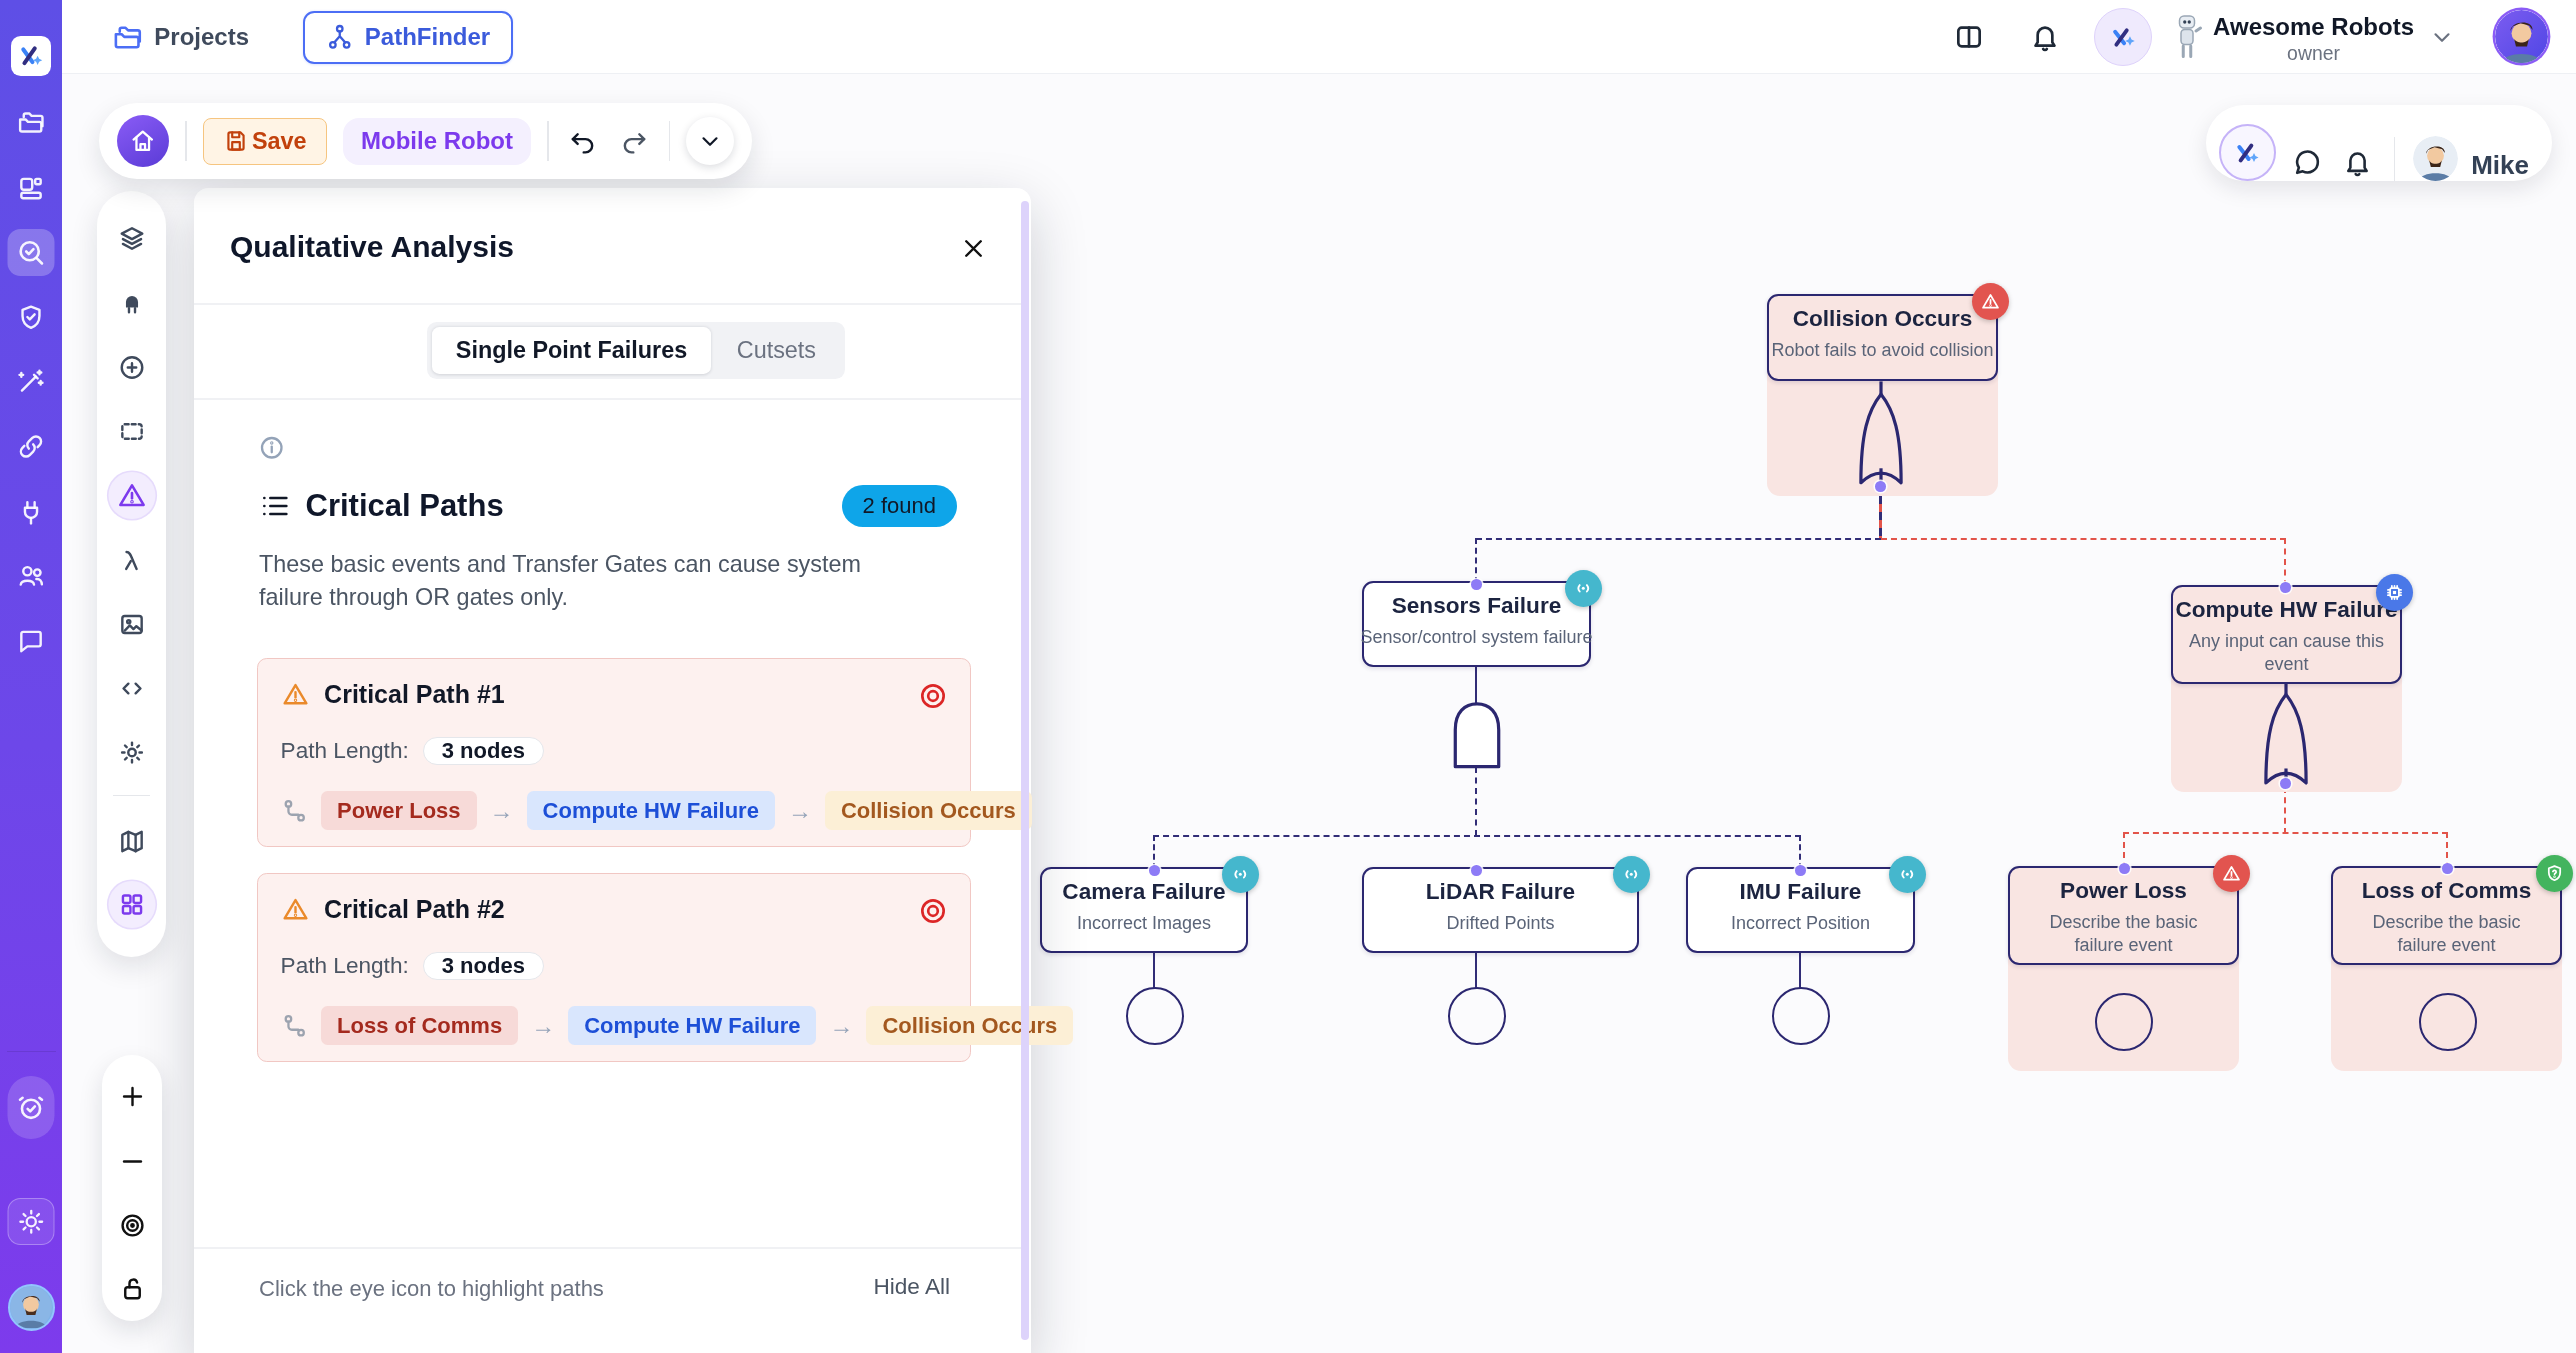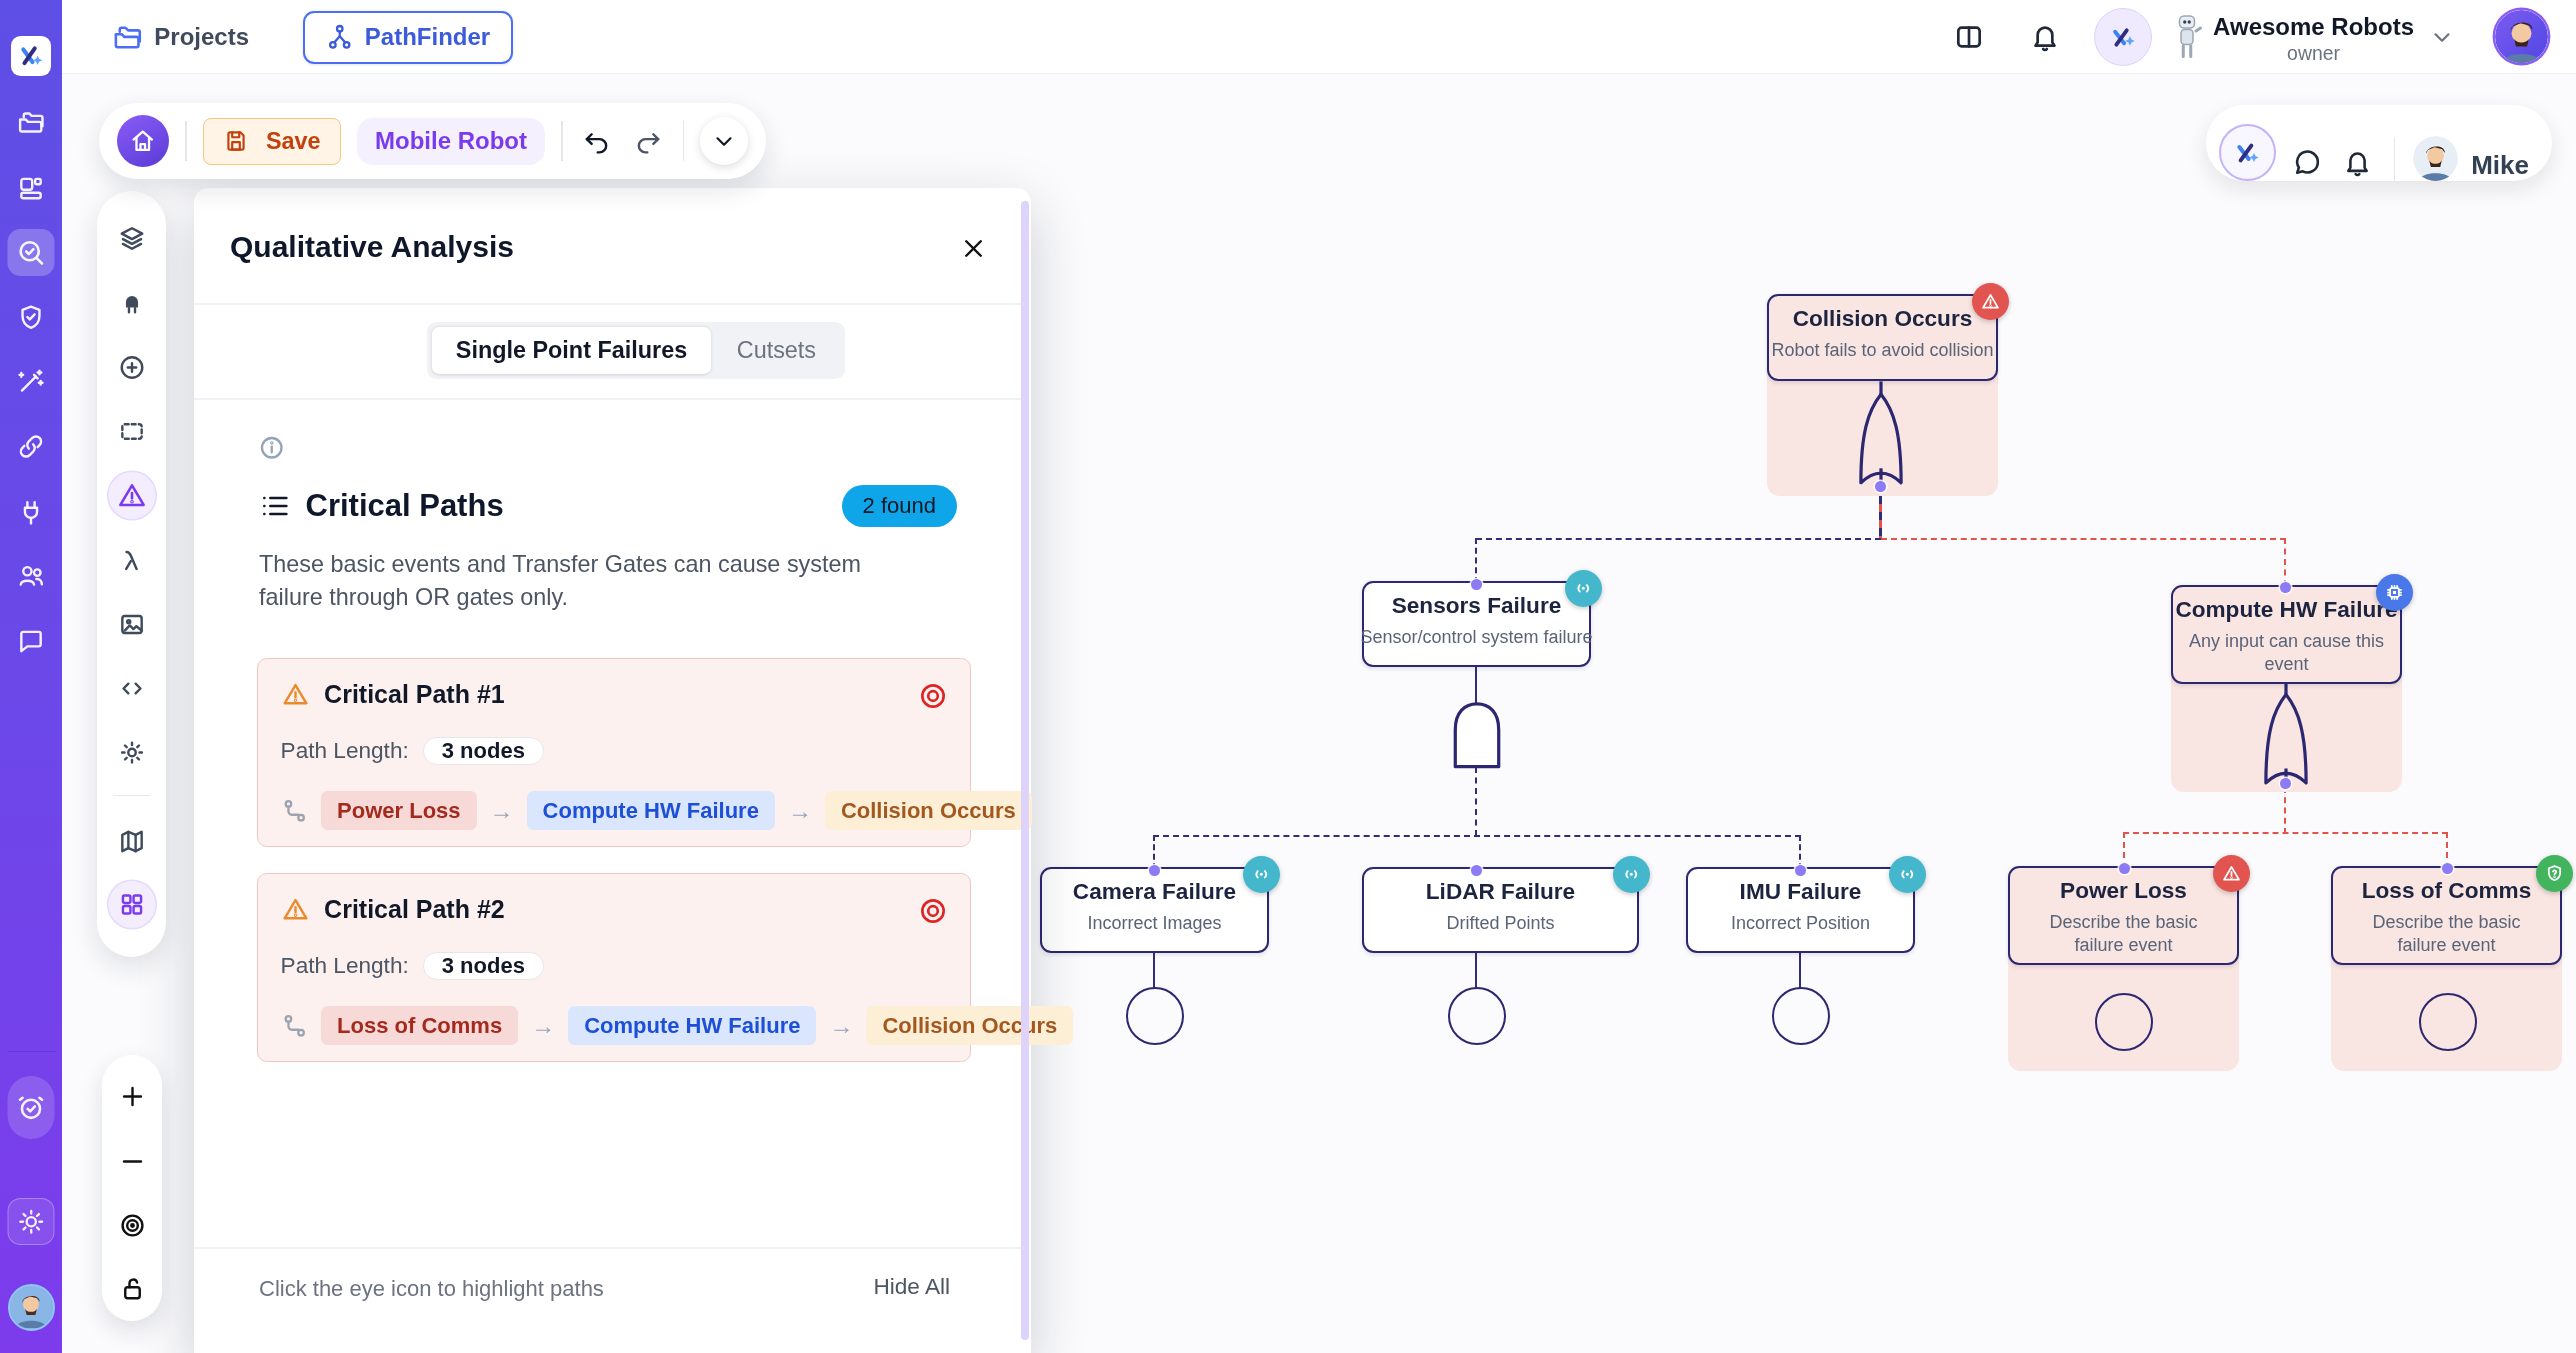--- a/index.html
+++ b/index.html
@@ -26,21 +26,21 @@
   .ai-circle{width:58px;height:58px;border-radius:50%;background:#efeafd;border:0.8px solid #ded2fb;display:flex;align-items:center;justify-content:center;cursor:pointer}
   .org{display:flex;flex-direction:column;line-height:1.15;cursor:pointer}
   .org-name{font-size:24px;font-weight:bold;color:#111827}
   .org-role{font-size:19.4px;color:#6b7280;margin-top:1.6px}
   .avatar{border-radius:50%;overflow:hidden;flex:none}
 
   
   .toolbar{position:absolute;left:99px;top:103px;height:76px;background:#fff;border-radius:38px;box-shadow:0 9.7px 26px rgba(15,23,42,.12);display:flex;align-items:center;padding:0 18px;gap:16px;z-index:35}
   .home-btn{width:52px;height:52px;border-radius:50%;background:linear-gradient(150deg,#8a5cf6,#5a3bd6);display:flex;align-items:center;justify-content:center;color:#fff;cursor:pointer}
   .tb-div{width:1.6px;height:40px;background:#e5e7eb}
-  .save-btn{height:47px;display:flex;align-items:center;gap:17px;padding:0 19.4px;background:#fff4e5;border:1.6px solid #f6c580;border-radius:8px;color:#c2410c;font-size:23.4px;font-weight:bold;cursor:pointer}
+  .save-btn{height:47px;display:flex;align-items:center;gap:3px;padding:0 19.4px;background:#fff4e5;border:1.6px solid #f6c580;border-radius:8px;color:#c2410c;font-size:23.4px;font-weight:bold;cursor:pointer}
   .model-chip{height:47px;display:flex;align-items:center;padding:0 18px;background:#f4f0fe;border-radius:16px;color:#7c3aed;font-size:24px;font-weight:bold;cursor:pointer}
   .tb-icon{width:36px;height:36px;display:flex;align-items:center;justify-content:center;color:#111827;cursor:pointer}
   .chev-btn{width:48px;height:48px;border-radius:50%;background:#fff;box-shadow:0 2.4px 8px rgba(15,23,42,.15);display:flex;align-items:center;justify-content:center;color:#111827;cursor:pointer}
 
   
   .collab{position:absolute;left:2206px;top:105px;width:346px;height:76px;background:#fff;border-radius:38px;box-shadow:0 8px 22.6px rgba(15,23,42,.10);display:flex;align-items:flex-end;padding:0 13px;gap:13px;z-index:35}
   .collab-logo{width:57px;height:57px;border-radius:50%;background:#f8f6ff;border:2.4px solid #c5b3f8;display:flex;align-items:center;justify-content:center;cursor:pointer}
   .collab-icon{width:37px;height:37px;display:flex;align-items:center;justify-content:center;color:#1f2937;cursor:pointer}
   .collab-div{width:1.6px;height:44px;background:#e5e7eb;margin:0 4.8px}
   .collab-name{font-size:26px;font-weight:bold;color:#334155}
@@ -524,21 +524,21 @@
   <span class="nt">Compute HW Failure</span>
   <span class="ns">Any input can cause this event</span>
   <div class="badge b-blue">
       <svg class="ic" width="21" height="21" viewBox="0 0 24 24">
         <rect x="7" y="7" width="10" height="10" rx="1.5"></rect>
         <rect x="10.2" y="10.2" width="3.6" height="3.6" fill="currentColor" stroke="none"></rect>
         <path d="M9 7V4.5M12 7V4.5M15 7V4.5M9 19.5V17M12 19.5V17M15 19.5V17M7 9H4.5M7 12H4.5M7 15H4.5M19.5 9H17M19.5 12H17M19.5 15H17"></path>
       </svg>
     </div>
 </div>
-<div class="node-label" style="left:1040px;top:867px;width:229px;height:86px">
+<div class="node-label" style="left:1040px;top:867px;width:208px;height:86px">
   <span class="nt">Camera Failure</span>
   <span class="ns one">Incorrect Images</span>
   <div class="badge b-teal">
       <svg class="ic" width="22.6" height="22.6" viewBox="0 0 24 24">
         <circle cx="12" cy="12" r="1.6" fill="currentColor" stroke="none"></circle>
         <path d="M8.2 8.6a5.2 5.2 0 0 0 0 6.8M15.8 8.6a5.2 5.2 0 0 1 0 6.8"></path>
       </svg>
     </div>
 </div>
 <div class="node-label" style="left:1362px;top:867px;width:277px;height:86px">

